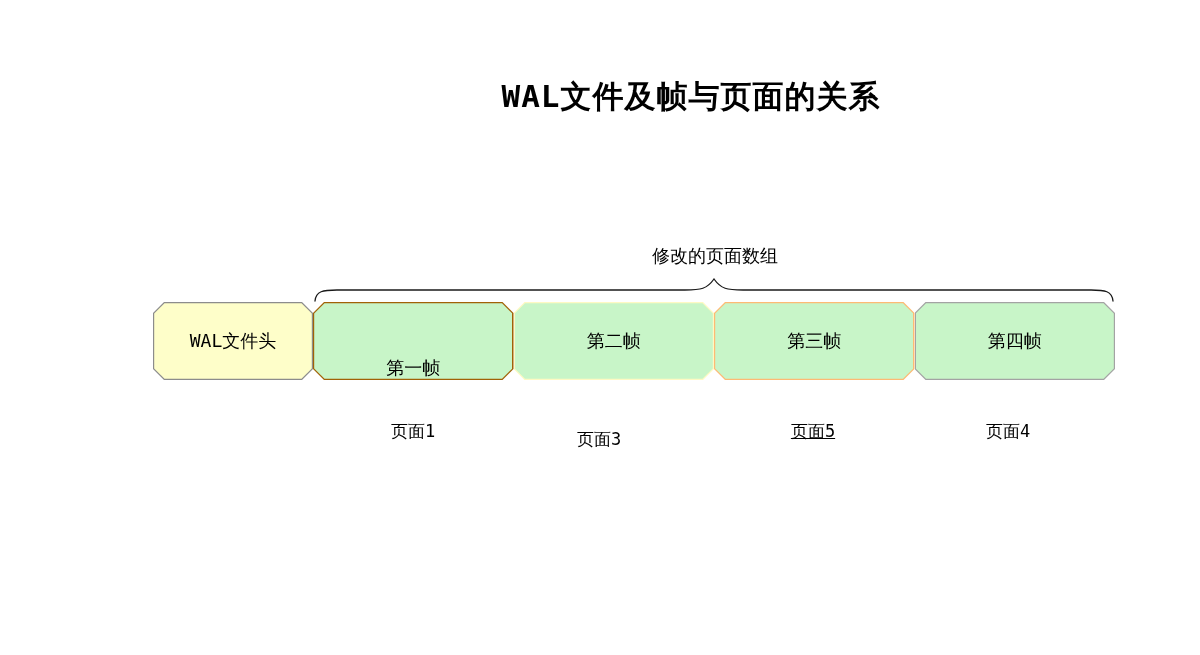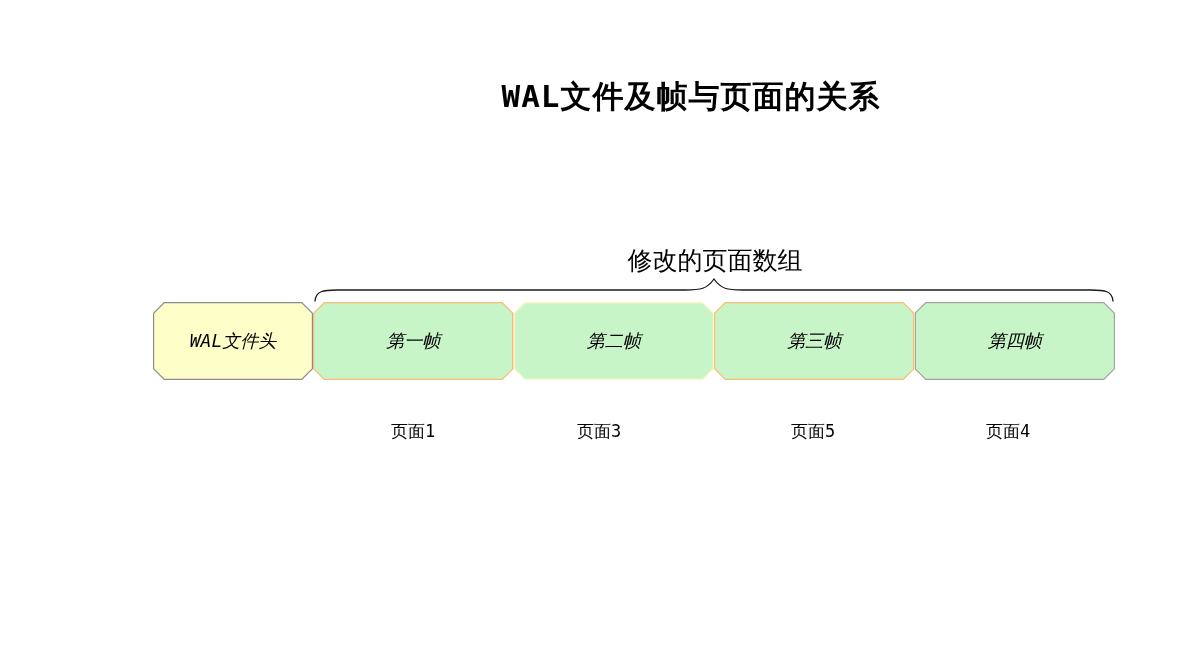--- a/index.html
+++ b/index.html
@@ -20,21 +20,21 @@
     font-size: 31px;
     font-weight: bold;
     letter-spacing: 1px;
     white-space: nowrap;
   }
   .brace-label {
     position: absolute;
     left: 715px;
     top: 244px;
     transform: translateX(-50%);
-    font-size: 25px;
+    font-size: 18px;
     white-space: nowrap;
   }
   .brace-svg {
     position: absolute;
     left: 313px;
     top: 277px;
     width: 802px;
     height: 26px;
   }
   .box-row {
@@ -48,21 +48,20 @@
   .box {
     position: relative;
     display: flex;
     align-items: center;
     justify-content: center;
     clip-path: polygon(
       11px 0, calc(100% - 11px) 0, 100% 11px,
       100% calc(100% - 11px), calc(100% - 11px) 100%,
       11px 100%, 0 calc(100% - 11px), 0 11px);
     background: #8c8c8c;
-    font-style: italic;
   }
   .box::before {
     content: "";
     position: absolute;
     inset: 1.2px;
     clip-path: polygon(
       10.3px 0, calc(100% - 10.3px) 0, 100% 10.3px,
       100% calc(100% - 10.3px), calc(100% - 10.3px) 100%,
       10.3px 100%, 0 calc(100% - 10.3px), 0 10.3px);
     background: var(--fill, #ffffff);
@@ -76,42 +75,42 @@
     white-space: nowrap;
   }
   .page-label {
     position: absolute;
     top: 420px;
     transform: translateX(-50%);
     font-size: 17px;
     white-space: nowrap;
   }
   .page-label-0 { left: 413px; }
-  .page-label-1 { left: 599px; }
-  .page-label-2 { left: 813px; }
+  .page-label-1 { left: 599px; margin-top: 8px; }
+  .page-label-2 { left: 813px; text-decoration: underline; }
   .page-label-3 { left: 1008px; }
 </style>
 </head>
 <body>
 
 <div class="canvas">
 
   <div class="title">WAL文件及帧与页面的关系</div>
 
   <div class="brace-label">修改的页面数组</div>
 
   <svg class="brace-svg" viewBox="0 0 802 26" preserveAspectRatio="none">
     <path d="M 2 24 C 3 14 10 13 24 13 L 372 13 C 388 13 394 12 401 2 C 408 12 414 13 430 13 L 778 13 C 792 13 799 14 800 24" fill="none" stroke="#1A1A1A" stroke-width="1.3" stroke-linecap="round"></path>
   </svg>
 
   <div class="box-row">
     <div class="box box-header" style="--fill: #FEFEC9; background: rgb(140, 140, 140);">
       <span class="box-label">WAL文件头</span>
     </div>
-    <div class="box box-frame" style="--fill: #C8F5C8; background: #fdba74;">
+    <div class="box box-frame" style="--fill: #C8F5C8; background: #a16207; align-items: flex-end;">
       <span class="box-label">第一帧</span>
     </div>
     <div class="box box-frame" style="--fill: #C8F5C8; background: #fef9c3; justify-content: center;">
       <span class="box-label">第二帧</span>
     </div>
     <div class="box box-frame" style="--fill: #C8F5C8; background: #fdba74;">
       <span class="box-label">第三帧</span>
     </div>
     <div class="box box-frame" style="--fill: #C8F5C8; background: #a3a3a3;">
       <span class="box-label">第四帧</span>

